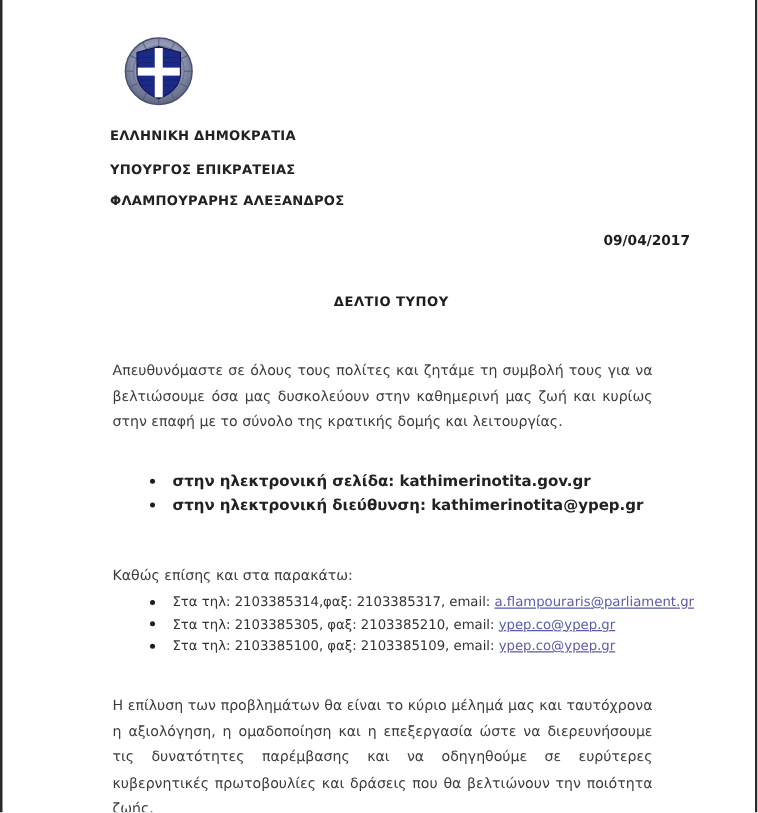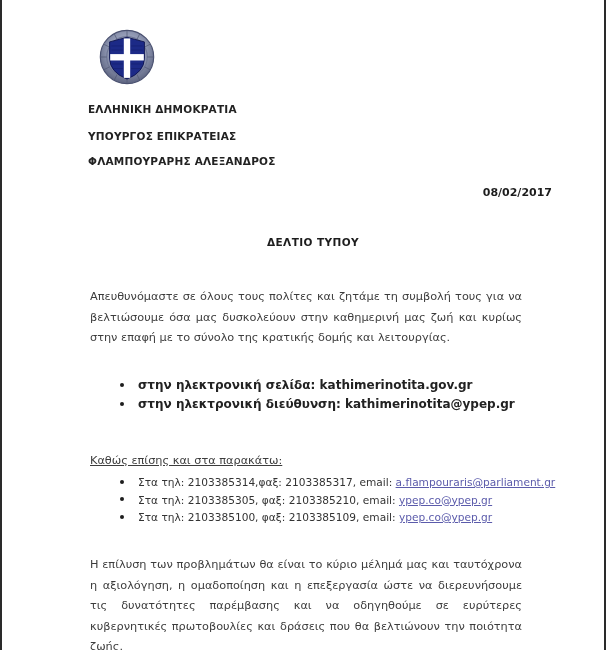--- a/index.html
+++ b/index.html
@@ -94,21 +94,21 @@
 
   .lead {
     position: absolute;
     left: 88px;
     font-size: 11.3px;
     line-height: 18px;
     color: #3c3c3c;
     white-space: nowrap;
   }
   #lead-contact { top: 354px; }
-  #lead-also   { top: 452px; text-decoration: underline; }
+  #lead-also   { top: 452px; }
 
   
   ul.blist {
     position: absolute;
     margin: 0;
     padding: 0;
     list-style: none;
   }
   ul.blist li {
     position: relative;
@@ -205,21 +205,21 @@
           <line x1="57" y1="62" x2="76" y2="62"></line>
           <line x1="57" y1="70" x2="73" y2="70"></line>
         </g>
       </svg>
     </div>
 
     <div class="hdr" id="hdr1">ΕΛΛΗΝΙΚΗ ΔΗΜΟΚΡΑΤΙΑ</div>
     <div class="hdr" id="hdr3">ΦΛΑΜΠΟΥΡΑΡΗΣ ΑΛΕΞΑΝΔΡΟΣ</div>
     <div class="hdr" id="hdr2">ΥΠΟΥΡΓΟΣ ΕΠΙΚΡΑΤΕΙΑΣ</div>
 
-    <div class="date">08/02/2017</div>
+    <div class="date">09/04/2017</div>
 
     <div class="doc-title">ΔΕΛΤΙΟ ΤΥΠΟΥ</div>
 
     <div class="para" id="para1">Απευθυνόμαστε σε όλους τους πολίτες και ζητάμε τη συμβολή τους για να βελτιώσουμε όσα μας δυσκολεύουν στην καθημερινή μας ζωή και κυρίως στην επαφή με το σύνολο της κρατικής δομής και λειτουργίας.</div>
 
 
     <ul class="blist" id="list-main">
       <li>
         <span class="bullet"></span>
         <span>στην ηλεκτρονική σελίδα: kathimerinotita.gov.gr</span>

